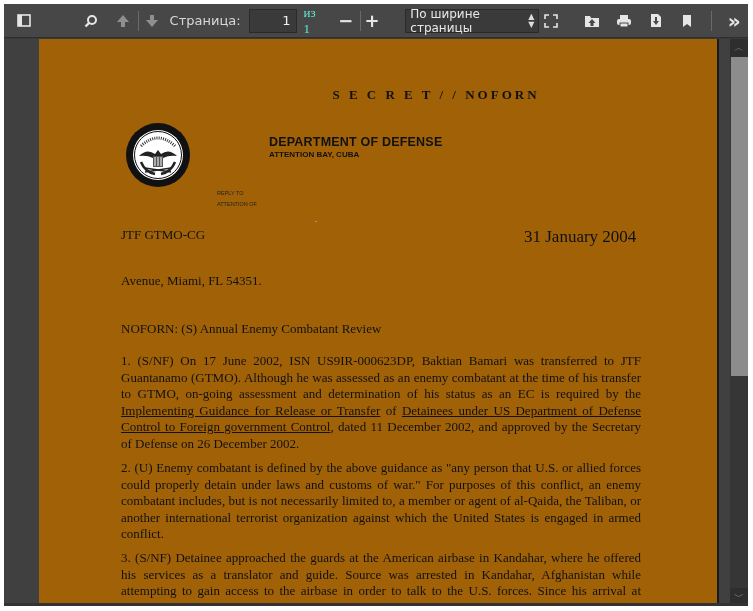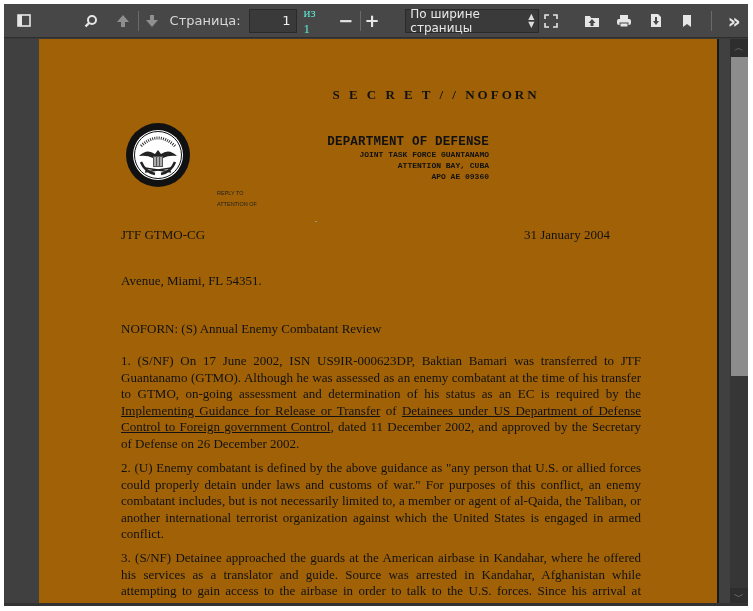--- a/index.html
+++ b/index.html
@@ -26,26 +26,26 @@
   .scrollbar { position: absolute; left: 726px; top: 0; width: 18px; height: 567px; background: #363636; }
   .sb-up, .sb-down { position: absolute; left: 0; width: 18px; height: 18px; background: #2e2e2e; color: #8a8a8a; font-size: 10px; display: flex; align-items: center; justify-content: center; }
   .sb-up { top: 0; }
   .sb-down { bottom: 0; }
   .sb-thumb { position: absolute; left: 1px; top: 18px; width: 17px; height: 326px; background: #8c8c8c; }
 
   
   .doc { position: absolute; left: 0; top: 0; width: 664px; font-family: "Liberation Serif", serif; color: #111; }
   .classif { position: absolute; left: 0; width: 664px; top: 48px; text-align: center; font-family: "Liberation Serif", serif; font-weight: bold; font-size: 13px; letter-spacing: 3px; padding-left: 130px; }
   .seal { position: absolute; left: 86px; top: 83px; width: 66px; height: 66px; }
-  .dod { position: absolute; left: 230px; top: 96px; width: 220px; text-align: right; font-family: Liberation Mono, monospace; color: #111; }
+  .dod { position: absolute; left: 230px; top: 96px; width: 220px; text-align: left; font-family: Liberation Sans, sans-serif; color: #111; }
   .dod .t1 { font-size: 12.5px; font-weight: bold; letter-spacing: 0.2px; }
   .dod .t2 { font-size: 8px; font-weight: bold; line-height: 11px; }
   .reply { position: absolute; left: 178px; top: 149px; font-family: "Liberation Sans", sans-serif; font-size: 5.5px; color: #222; line-height: 11px; }
   .from { position: absolute; left: 82px; top: 188px; font-size: 13px; }
-  .date { position: absolute; left: 485px; top: 188px; font-size: 13px; }
+  .date { position: absolute; left: 485px; top: 188px; font-size: 17px; }
   .para { position: absolute; left: 82px; width: 520px; font-size: 13px; line-height: 16.5px; }
   .para u { text-decoration: underline; }
   .speck { position: absolute; width: 2px; height: 1px; background: #999; }
   .bottom-bar { position: absolute; left: 0; bottom: 0; width: 744px; height: 3px; background: #333; }
 </style>
 </head>
 <body>
 
 <div class="frame">
 
@@ -145,23 +145,21 @@
           <line x1="33" y1="35" x2="33" y2="44" stroke="#fff" stroke-width="1"></line>
           <line x1="36" y1="35" x2="36" y2="44" stroke="#fff" stroke-width="1"></line>
           <path d="M16 40 Q20 50 30 52" fill="none" stroke="#222" stroke-width="2.5"></path>
           <path d="M50 40 Q46 50 36 52" fill="none" stroke="#222" stroke-width="2.5"></path>
           <line x1="20" y1="46" x2="46" y2="50" stroke="#222" stroke-width="1.5"></line>
           <line x1="46" y1="46" x2="20" y2="50" stroke="#222" stroke-width="1.5"></line>
         </svg>
 
         <div class="dod">
           <div class="t1">DEPARTMENT OF DEFENSE</div>
-          <div class="t2">JOINT TASK FORCE GUANTANAMO</div>
           <div class="t2">ATTENTION BAY, CUBA</div>
-          <div class="t2">APO AE 09360</div>
         </div>
 
         <div class="reply">
           <div>REPLY TO</div>
           <div>ATTENTION OF</div>
         </div>
 
         <div class="speck" style="left:276px;top:182px;"></div>
 
         <div class="from">JTF GTMO-CG</div>

